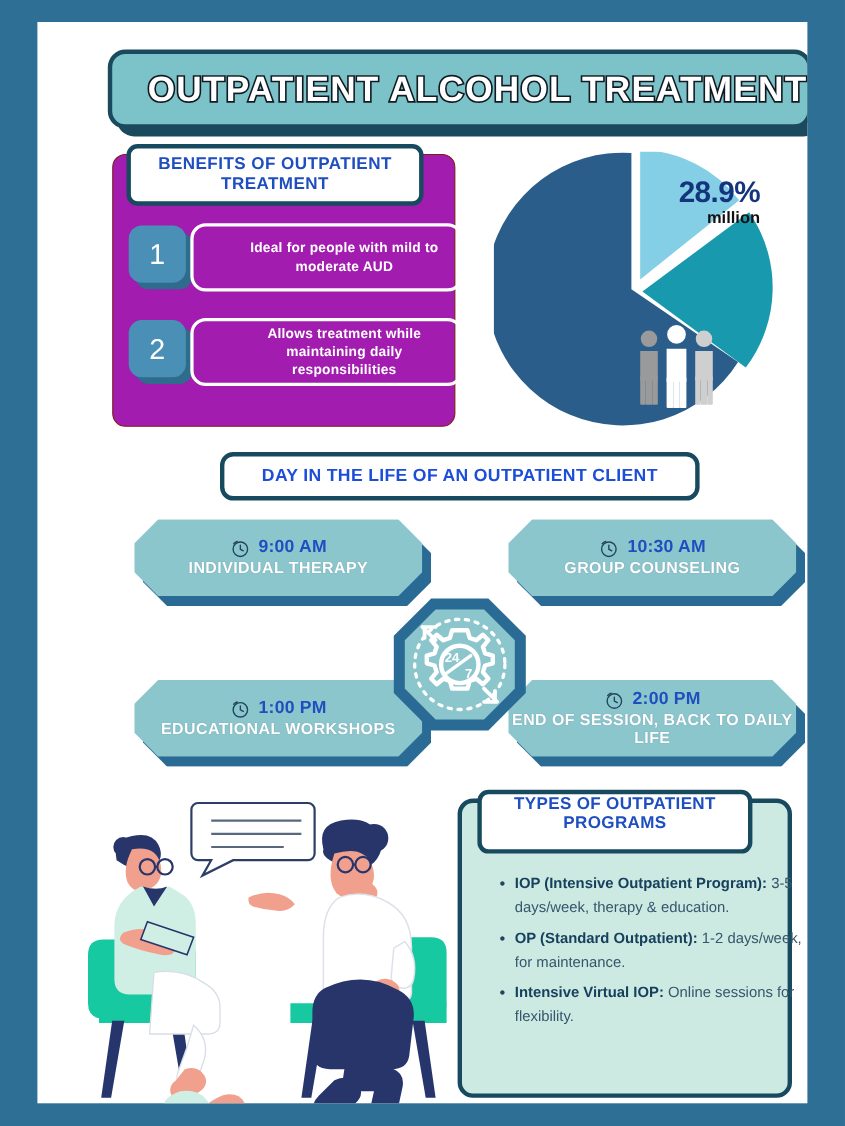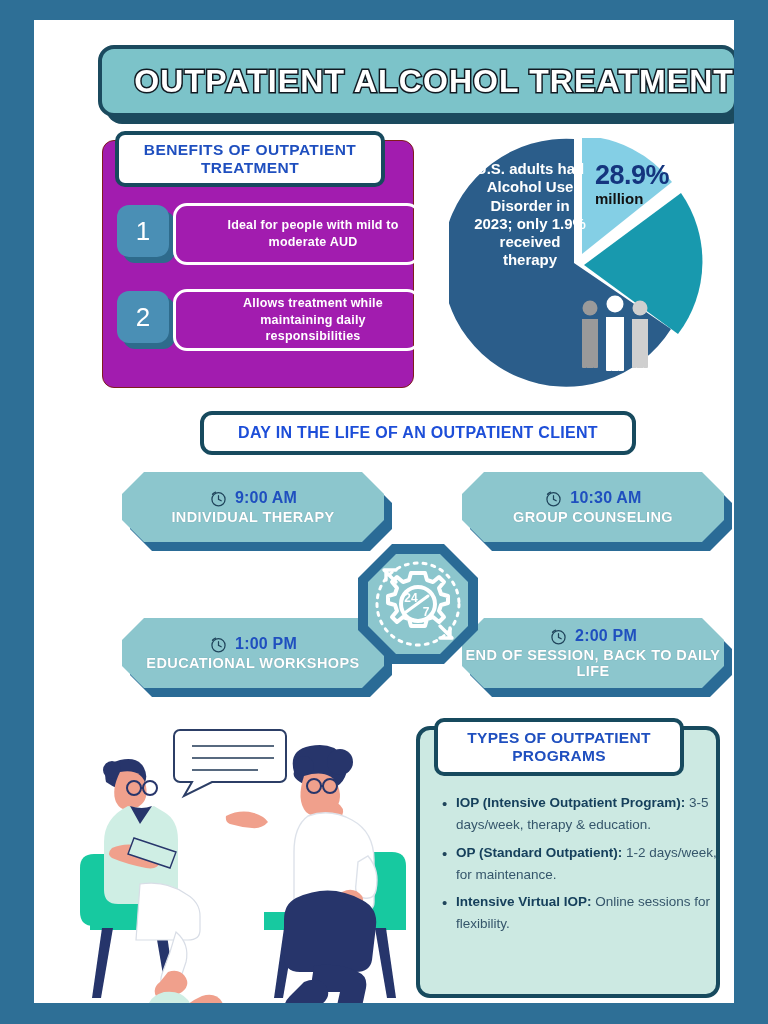--- a/index.html
+++ b/index.html
@@ -174,21 +174,21 @@
     color: #ffffff;
     text-align: center;
     line-height: 1.22;
     z-index: 4;
   }
   .pie-pct {
     position: absolute;
     left: 146px;
     top: 24px;
     width: 96px;
-    text-align: left;
+    text-align: right;
     z-index: 4;
   }
   .pie-pct-num {
     font-size: 27px;
     font-weight: bold;
     color: #14357e;
     display: block;
     line-height: 1;
     letter-spacing: -0.5px;
   }
@@ -314,35 +314,35 @@
     position: absolute;
     left: 14px;
     top: -12px;
     width: 250px;
     height: 58px;
     background: #ffffff;
     border: 4px solid #174a5e;
     border-radius: 10px;
     box-sizing: border-box;
     display: flex;
-    align-items: center;
+    align-items: flex-start;
     justify-content: center;
     padding: 0 6px;
   }
   .types-header-text {
     font-size: 15.5px;
     font-weight: bold;
     color: #1f4fbf;
     text-align: center;
     line-height: 1.15;
     letter-spacing: 0.3px;
   }
   .types-list {
     position: absolute;
-    left: 16px;
+    left: 28px;
     top: 62px;
     width: 276px;
     margin: 0;
     padding: 0 19px 0 20px;
     list-style: none;
   }
   .types-list li {
     position: relative;
     font-size: 13.5px;
     color: #35566b;
@@ -419,21 +419,20 @@
           </g>
           <g fill="#cfcfcf">
             <circle cx="191" cy="170" r="7.5"></circle>
             <path d="M183,181 h16 v27 h-5 v22 h-6 v-22 h-5 z"></path>
             <rect x="183" y="204" width="5" height="26" rx="1"></rect>
             <rect x="194" y="204" width="5" height="26" rx="1"></rect>
           </g>
         </g>
       </svg>
 
-      <div class="pie-label-main">U.S. adults had Alcohol Use Disorder in 2023; only 1.9% received therapy</div>
       <div class="pie-pct">
         <span class="pie-pct-num">28.9%</span>
         <span class="pie-pct-unit">million</span>
       </div>
     </div>
 
     <div class="day-banner">
       <div class="day-banner-text">DAY IN THE LIFE OF AN OUTPATIENT CLIENT</div>
     </div>
 

